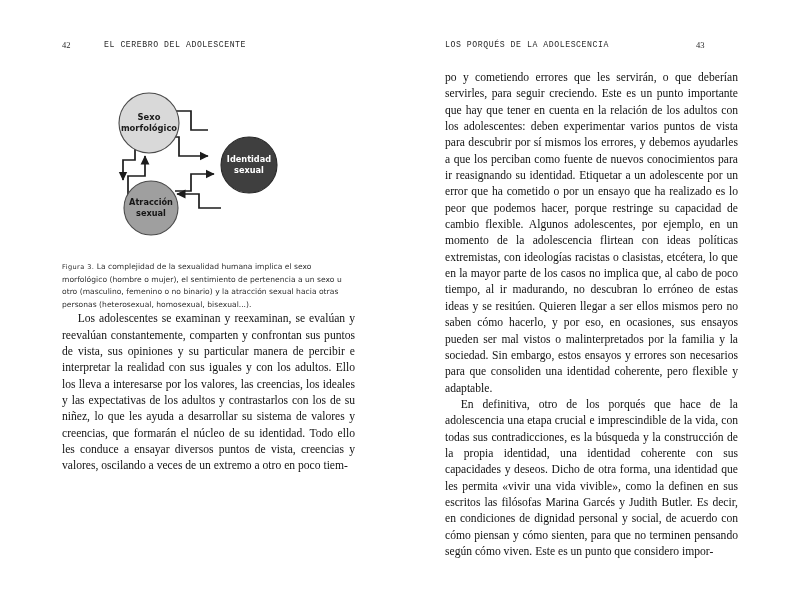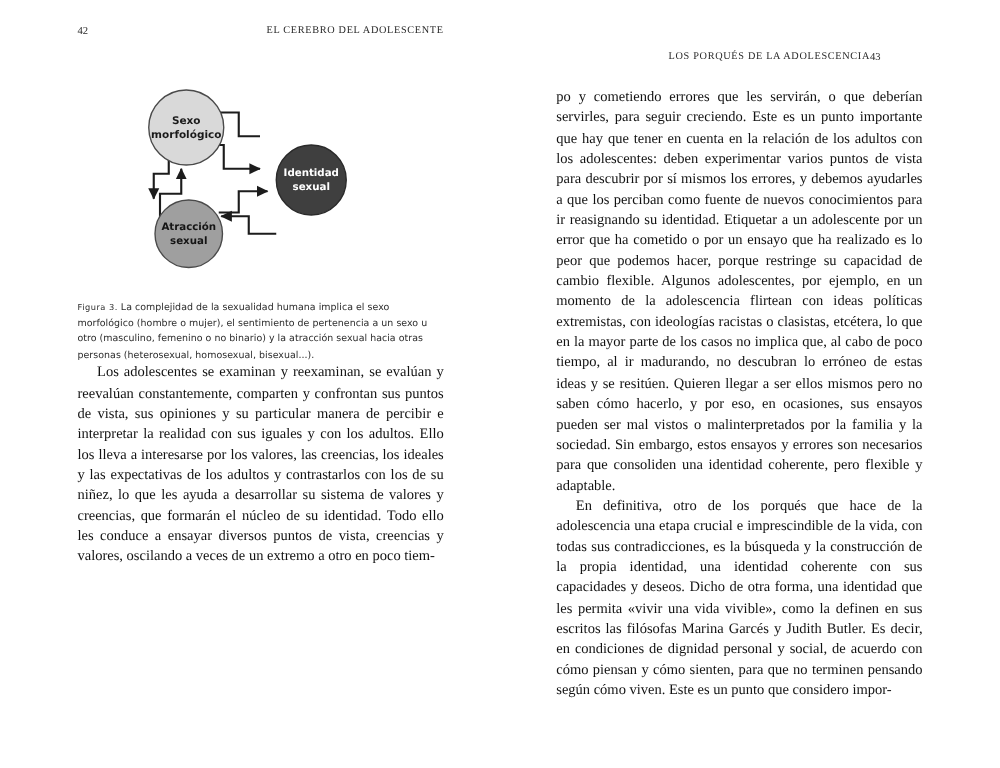--- a/index.html
+++ b/index.html
@@ -24,21 +24,21 @@
   }
 
   
   .leaf {
     position: relative;
     width: 400px;
     height: 614px;
     box-sizing: border-box;
     background: #ffffff;
   }
-  .leaf.left  { padding: 19px 45px 30px 62px; }
+  .leaf.left  { padding: 40px 45px 30px 62px; }
   .leaf.right { padding: 40px 62px 30px 45px; }
 
   
   .runhead {
     height: 30px;
     display: flex;
     align-items: flex-start;
     font-family: "Liberation Serif", "DejaVu Serif", serif;
     font-size: 8.2px;
     letter-spacing: 0.55px;
@@ -46,22 +46,23 @@
   }
   .runhead .folio {
     font-size: 8.5px;
     letter-spacing: 0;
     color: #2a2a2a;
     width: 42px;
     flex: none;
   }
   .runhead .title {
     flex: 1;
-    text-align: right;
+    text-align: left;
     white-space: nowrap;
+    font-family: Liberation Mono, monospace;
   }
   .leaf.left .runhead .folio  { text-align: left;  }
   .leaf.right .runhead .folio { order: 2; }
   .leaf.right .runhead .title { order: 1; }
 
   
   .col {
     font-size: 11.6px;
     line-height: 16.35px;
     text-align: justify;

